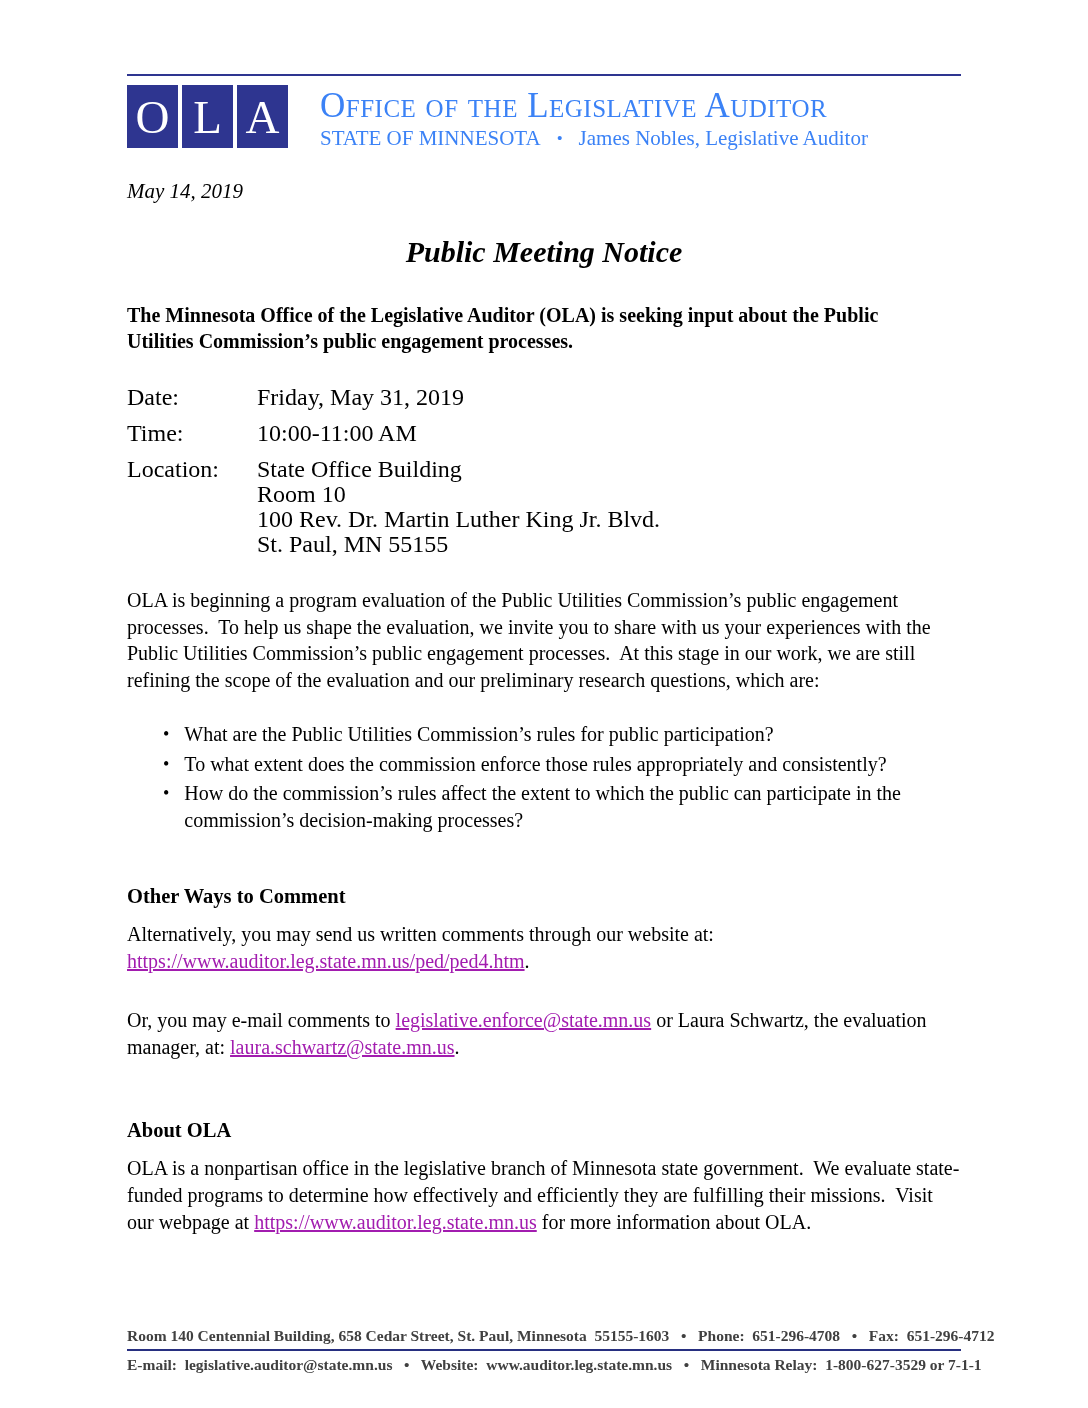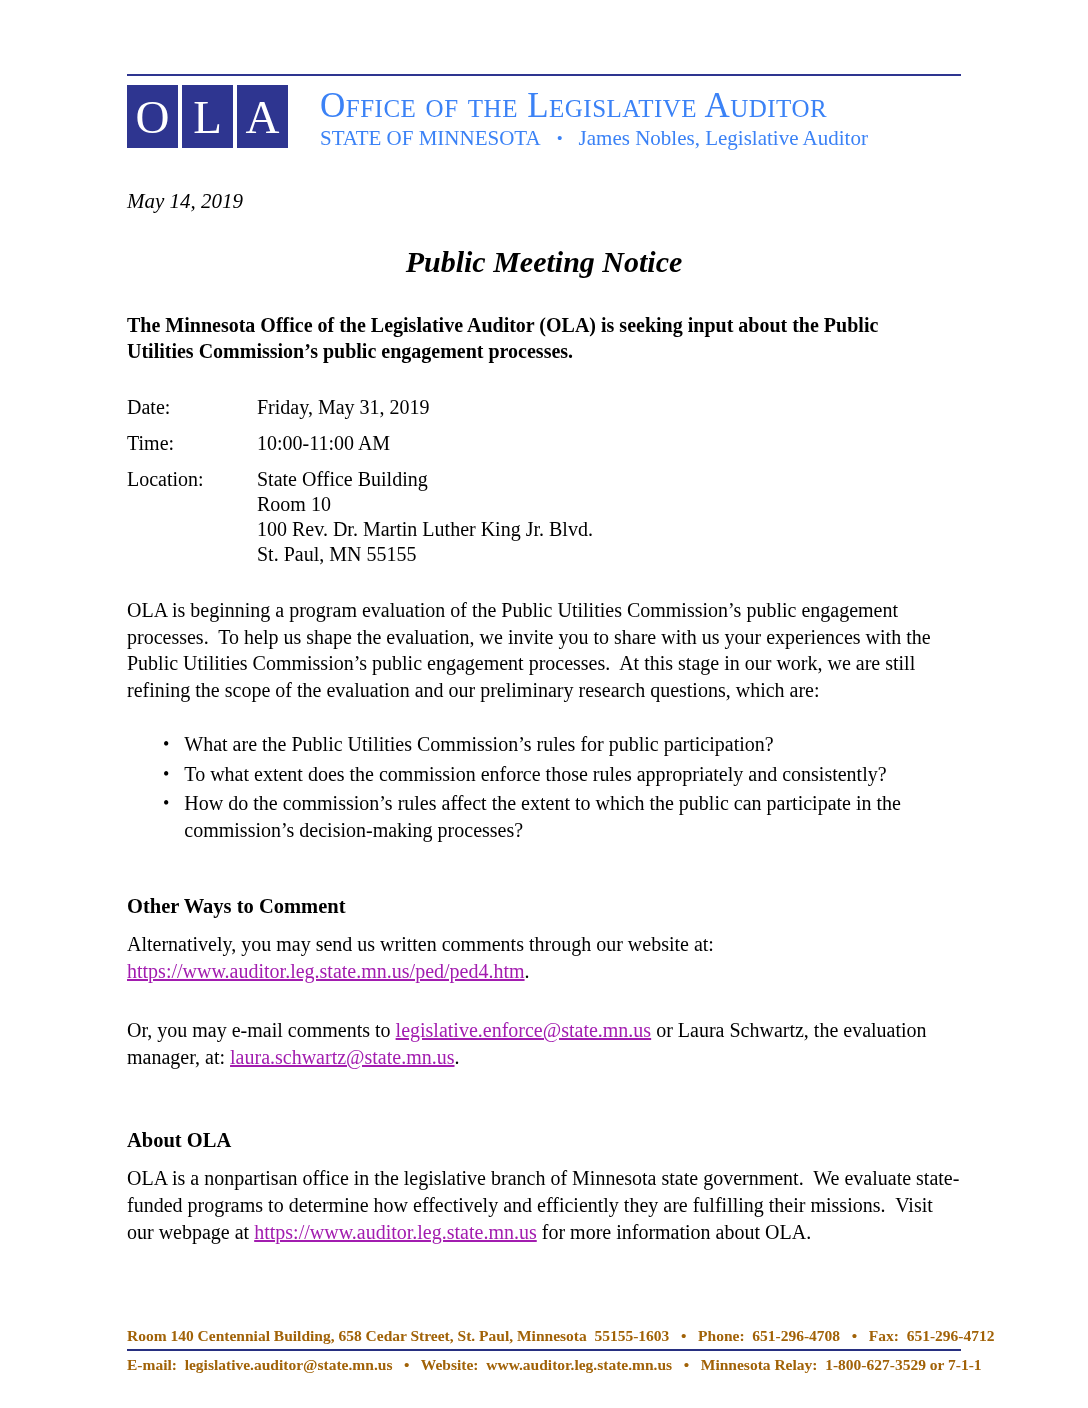--- a/index.html
+++ b/index.html
@@ -48,40 +48,40 @@
   .org-sub {
     font-size: 21px;
     line-height: 25px;
     margin-top: 1px;
     white-space: nowrap;
   }
   .org-sub .sep { display: inline-block; margin: 0 16px; font-size: 17px; vertical-align: 1px; }
 
   
   .date-line {
-    margin-top: 38px;
+    margin-top: 28px;
     font-style: italic;
     font-size: 21px;
   }
   .doc-title {
     margin-top: 31px;
     text-align: center;
     font-weight: bold;
     font-size: 30px;
     font-style: italic;
   }
   .intro {
     margin-top: 33px;
     font-weight: bold;
     font-size: 20px;
     line-height: 26px;
     max-width: 788px;
     white-space: pre-wrap;
   }
-  .details { margin-top: 31px; font-size: 20px; }
+  .details { margin-top: 31px; font-size: 24px; }
   .detail-row { display: flex; margin-bottom: 11px; line-height: 25px; }
   .detail-label { width: 130px; flex: 0 0 130px; }
   .detail-value .vline { display: block; }
   .body-para {
     margin-top: 30px;
     font-size: 20px;
     line-height: 26.5px;
     white-space: pre-wrap;
   }
   .bullet-list { margin-top: 28px; padding-left: 36px; list-style: none; }
@@ -100,21 +100,21 @@
     text-decoration: underline;
     cursor: pointer;
   }
 
   
   .footer {
     position: absolute;
     left: 127px;
     right: 127px;
     bottom: 33px;
-    color: #a16207;
+    color: #404040;
   }
   .footer-line {
     text-align: center;
     font-weight: bold;
     font-size: 15.5px;
     line-height: 20px;
     white-space: pre;
   }
   .footer-rule { height: 2px; background: #272f80; margin: 3px 0 4px 0; }
 </style>

